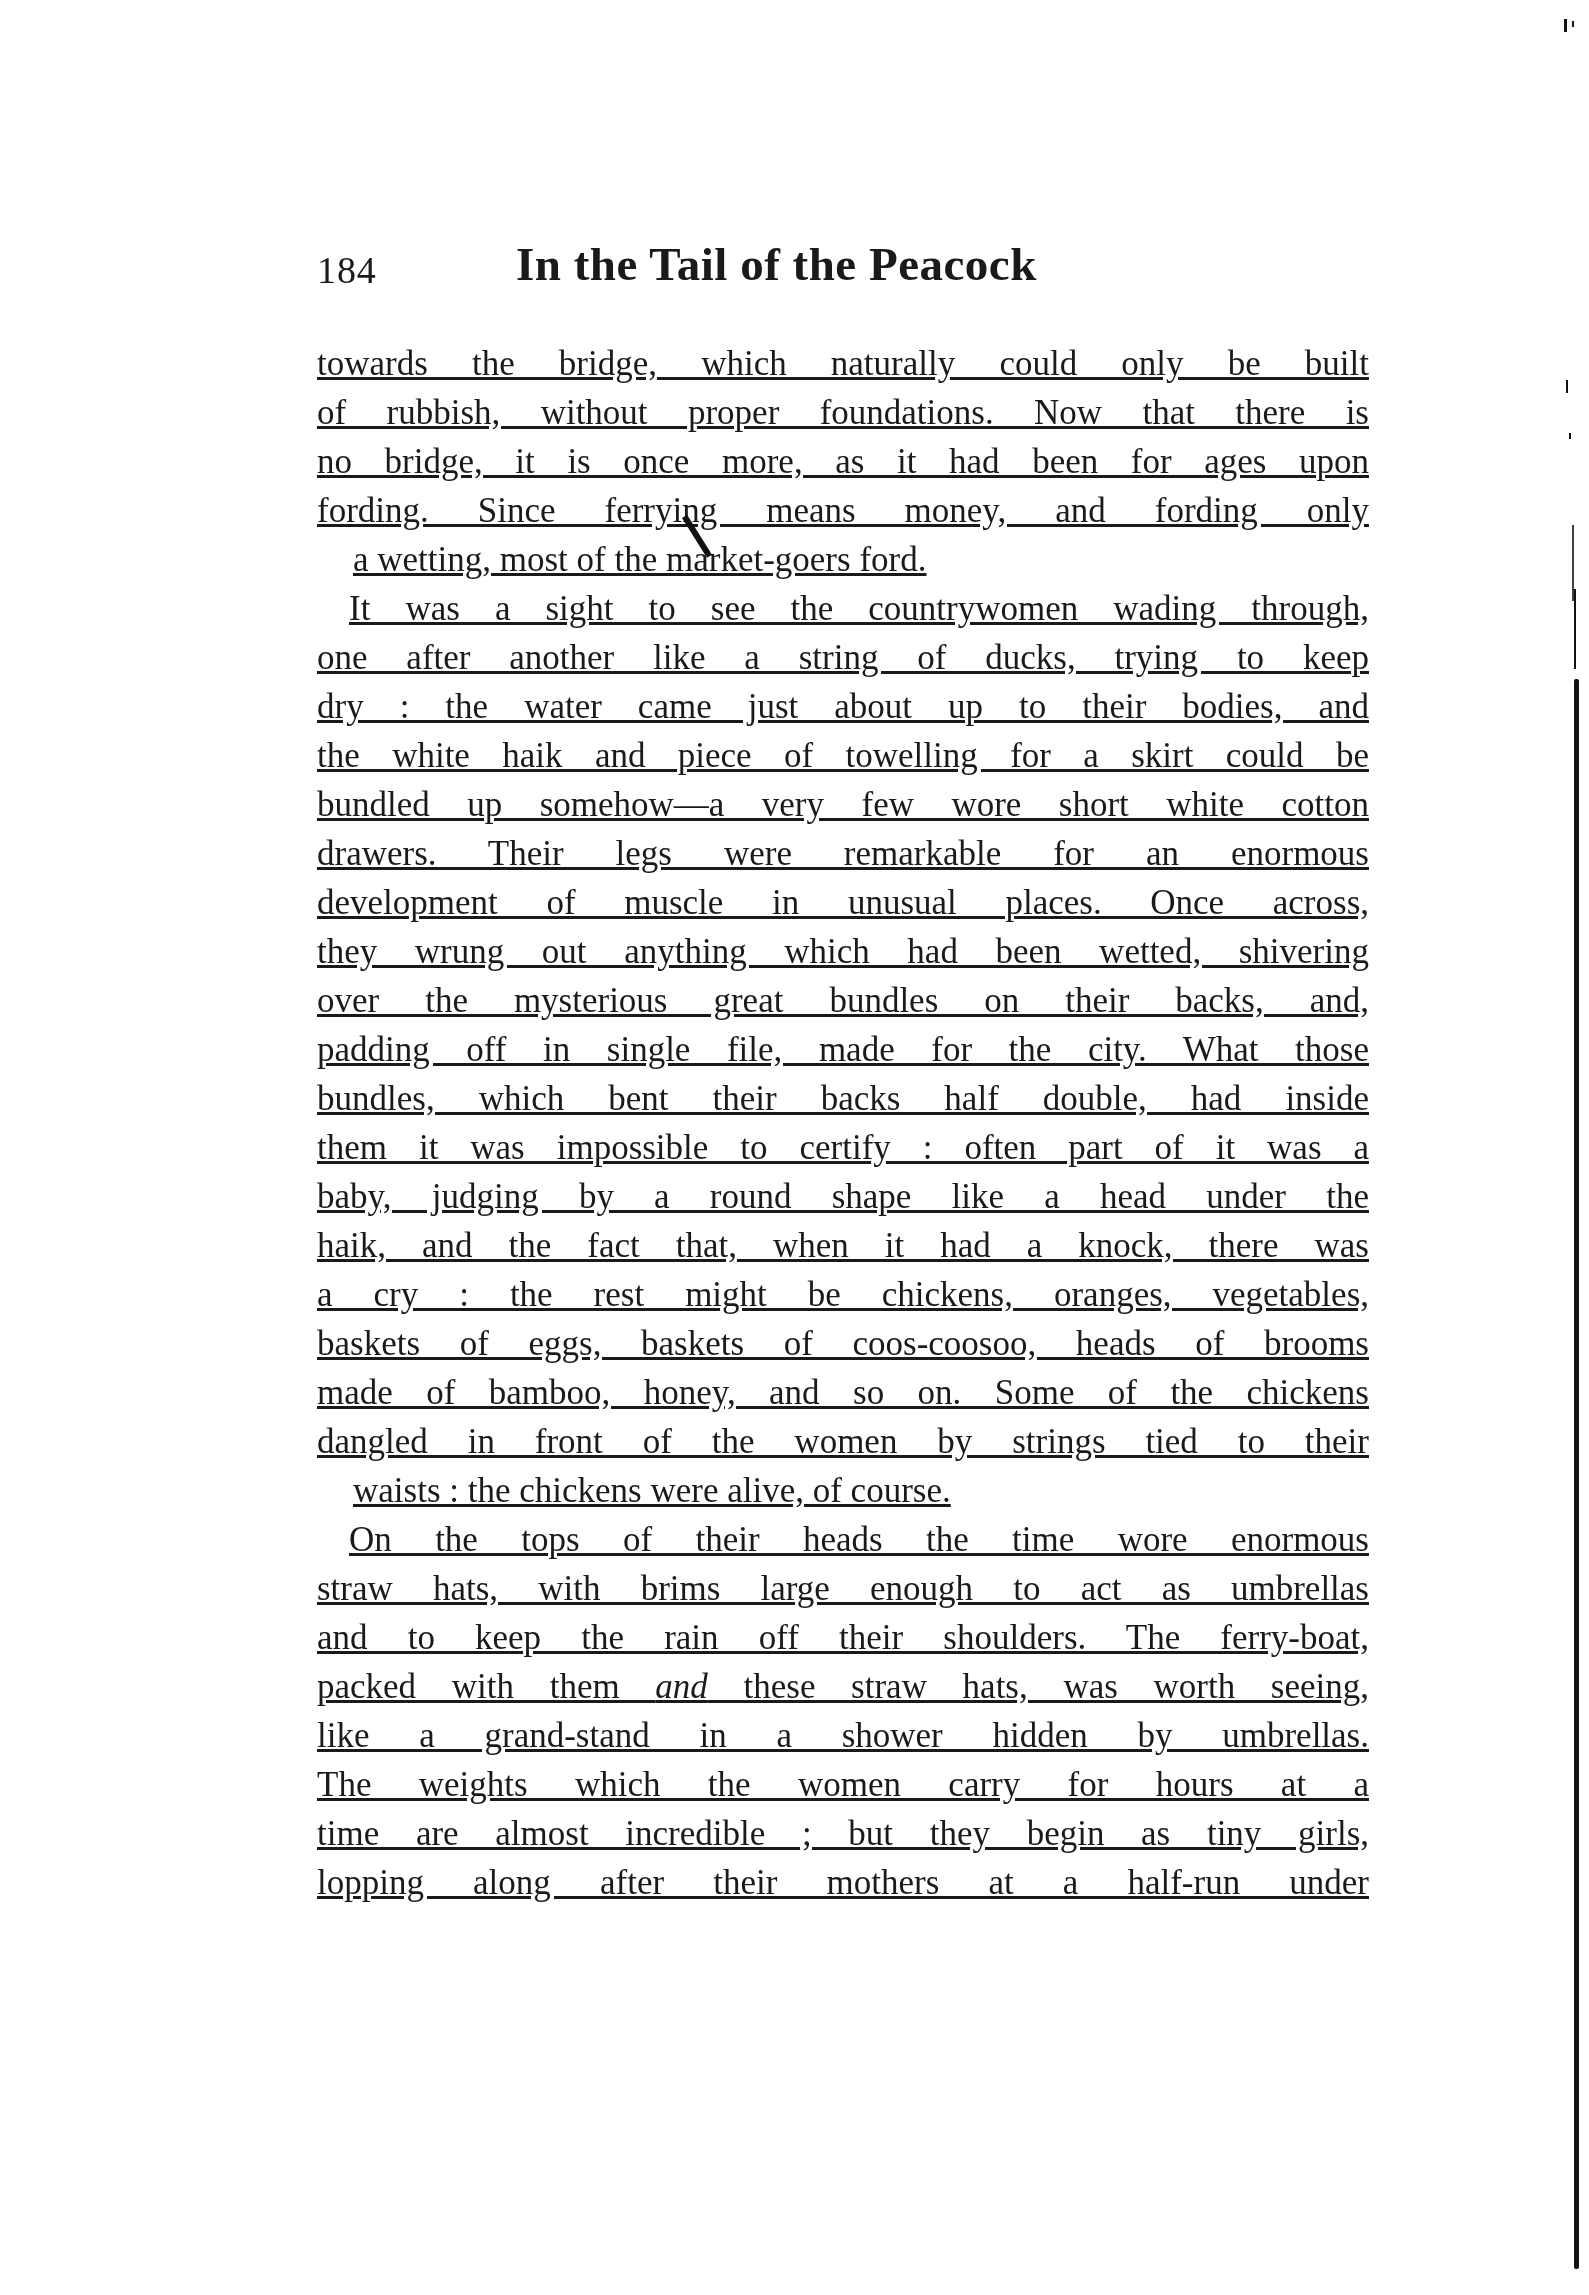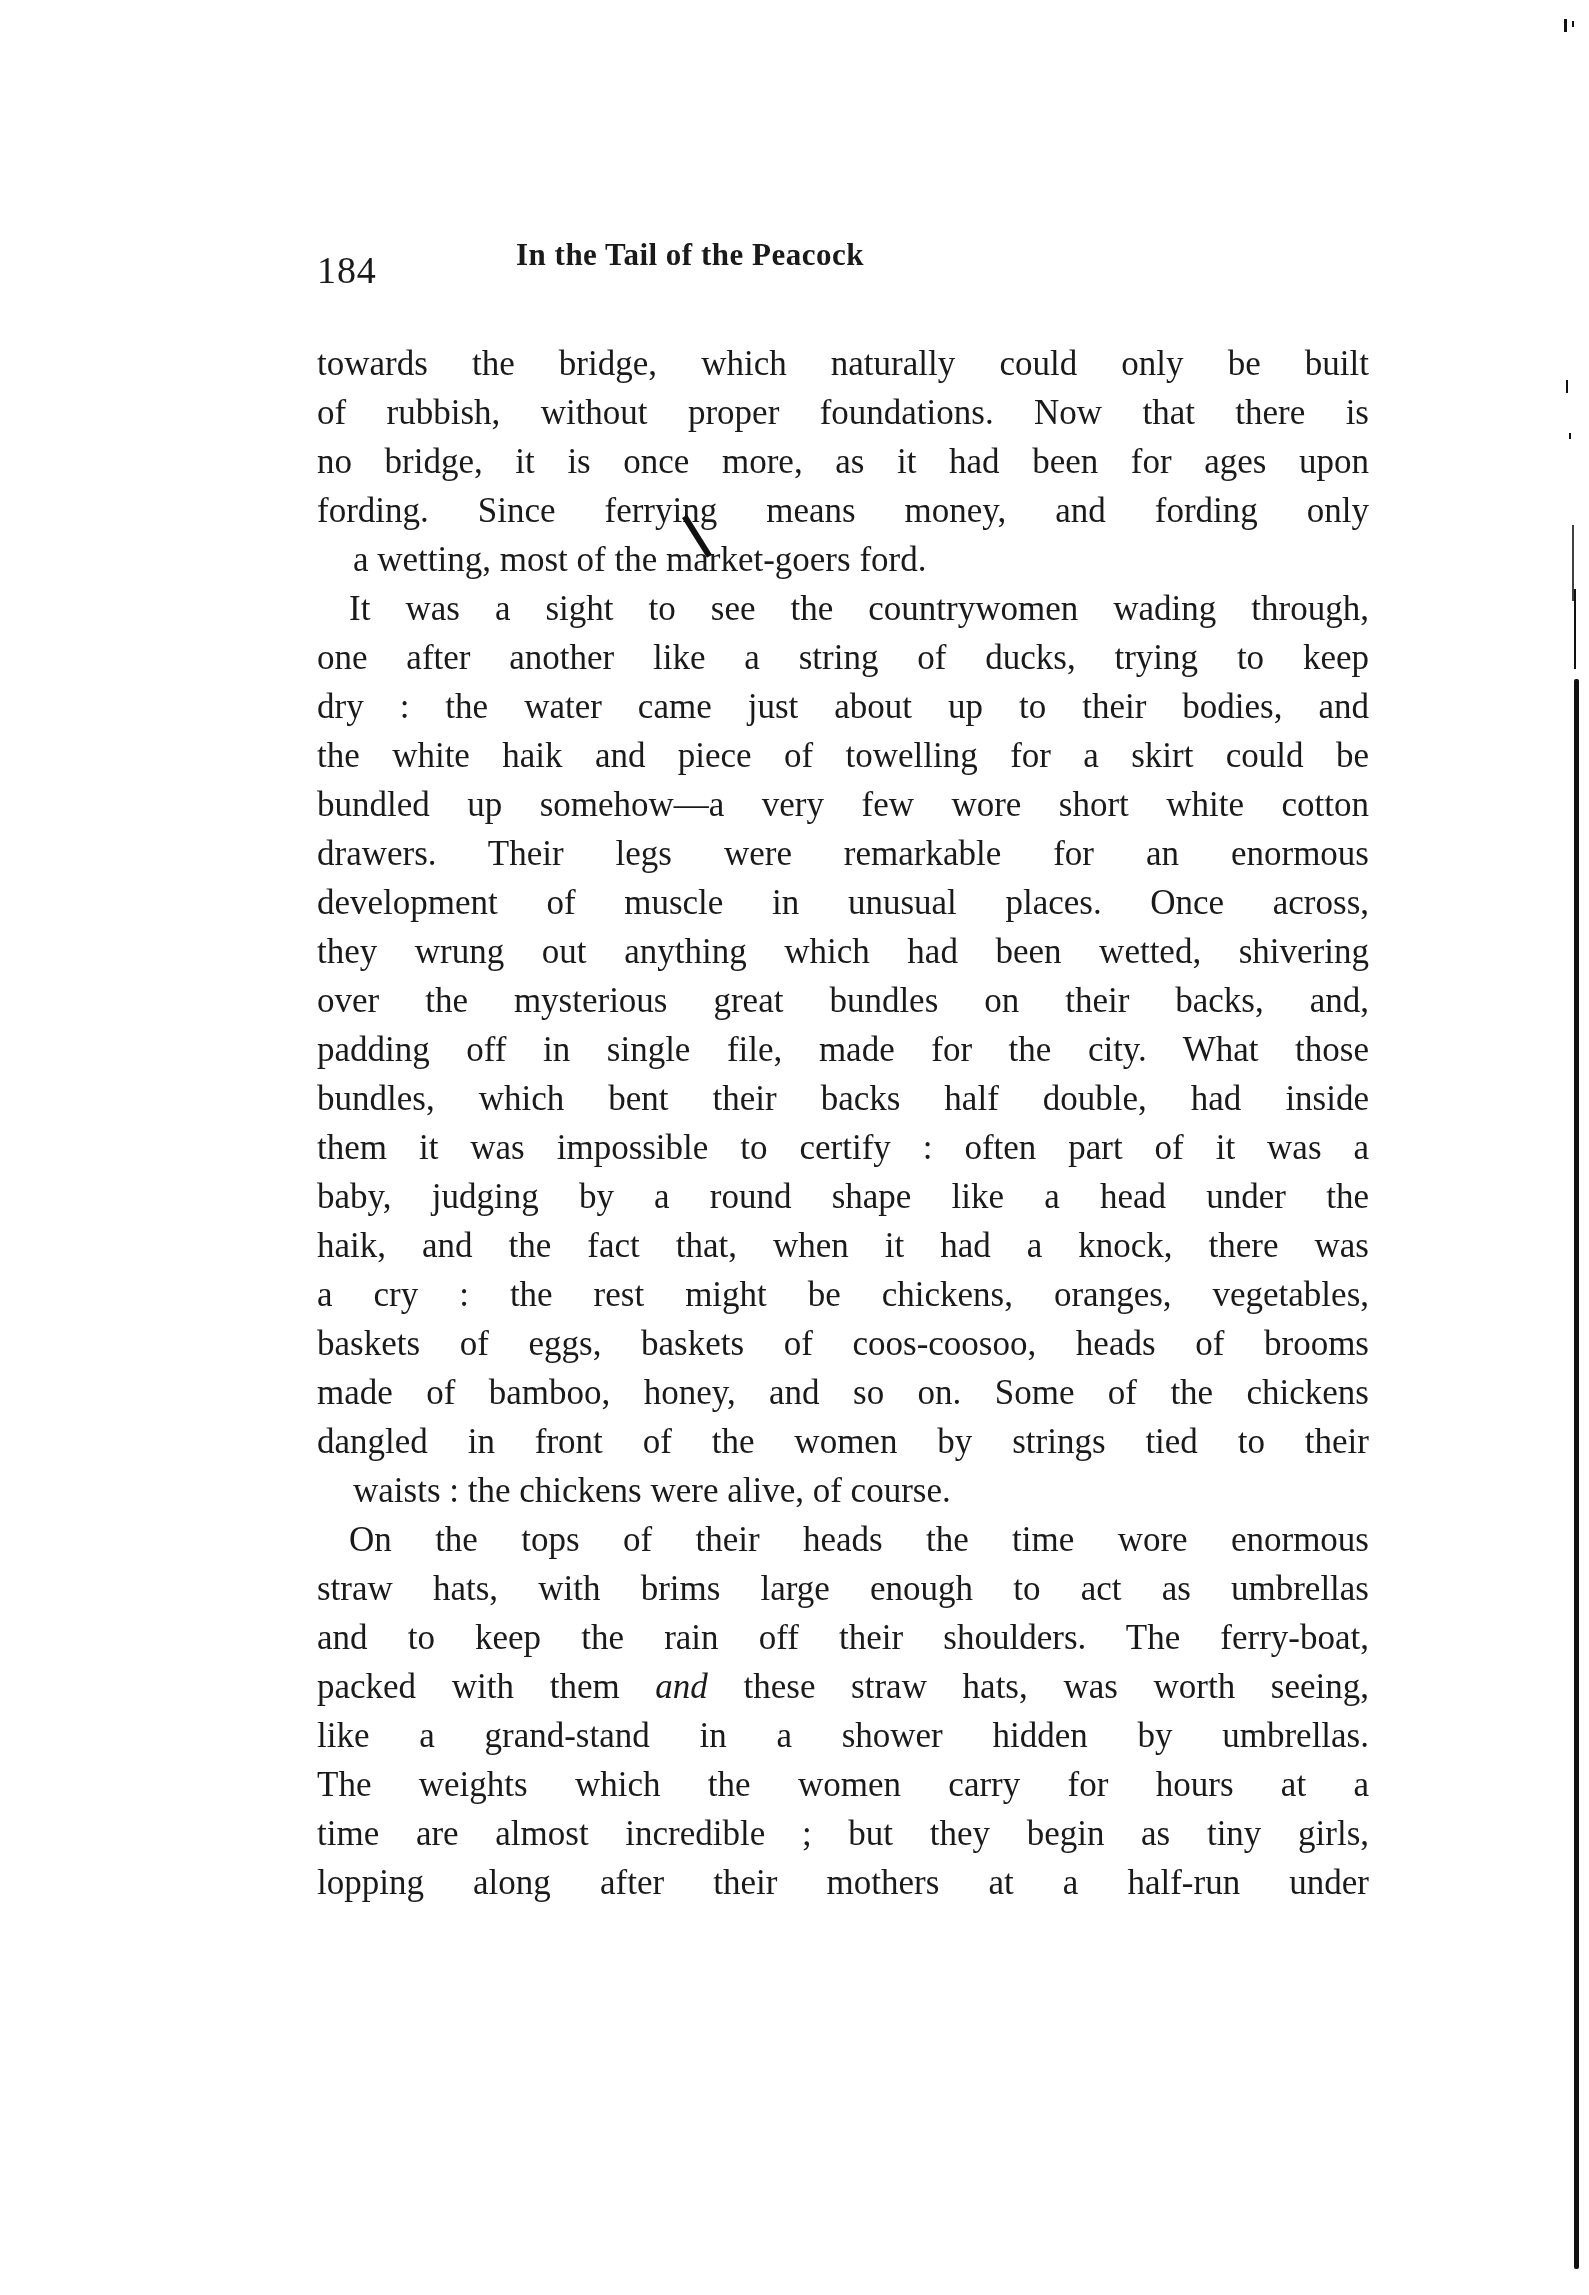--- a/index.html
+++ b/index.html
@@ -9,32 +9,33 @@
   }
   .page { position: absolute; left: 12px; top: 0; width: 1590px; height: 1828px; padding-left: 27px; }
 
   .running-head {
     position: absolute; left: 305px; top: 237px; width: 1050px; height: 66px;
   }
   .page-number {
     position: absolute; left: 0; top: 11.4px; font-size: 38px; letter-spacing: 0.9px;
   }
   .running-title {
-    position: absolute; left: 199px; top: 0px; font-size: 31px; font-weight: bold;
+    position: absolute; left: 199px; top: 0px; font-size: 47px; font-weight: bold;
     letter-spacing: 0.5px;
     text-align: center;
   }
 
   .body-text {
     position: absolute; left: 305px; top: 339px; width: 1052px;
   }
   .line {
     display: block; height: 49px; line-height: 49px; font-size: 35px;
     text-align: justify; text-align-last: justify; white-space: nowrap;
     overflow: visible;
+    text-decoration: underline;
   }
   .line.last { text-align-last: left; margin-left: 36px; }
   .line.indent { padding-left: 32px; }
   .line .it { font-style: italic; }
 
   .scan-mark { position: absolute; background: #111; }
   .mark-top-right { left: 1552px; top: 19px; width: 2.8px; height: 13.2px; }
   .mark-top-right-2 { left: 1560px; top: 21px; width: 1.9px; height: 5.7px; }
   .mark-a { left: 1554px; top: 380px; width: 1.9px; height: 13.2px; }
   .mark-b { left: 1557px; top: 433px; width: 1.9px; height: 5.7px; }

